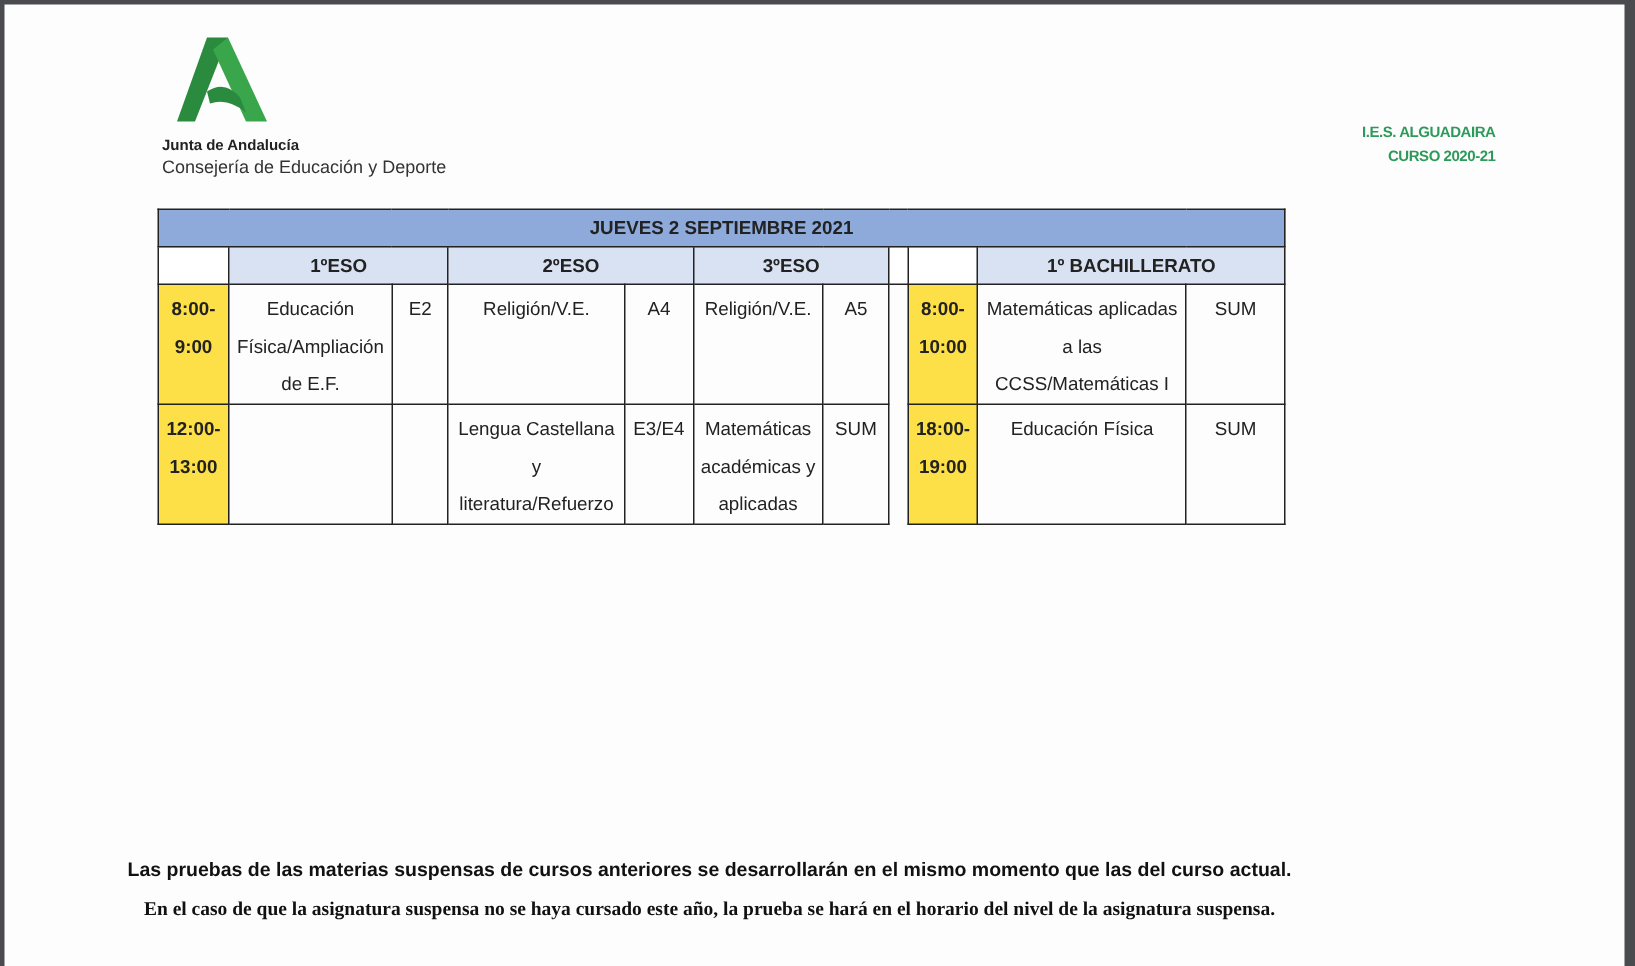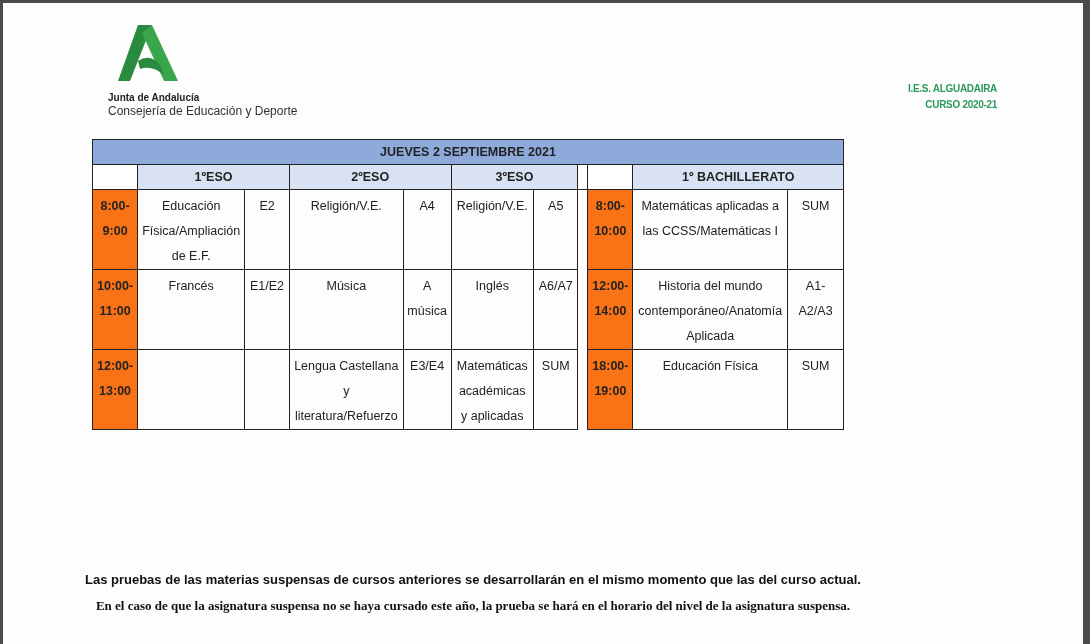--- a/index.html
+++ b/index.html
@@ -20,41 +20,41 @@
     position: absolute; left: 432px; top: 48px; font-size: 17px; font-weight: bold;
     color: #2e9a5a; letter-spacing: -0.5px;
   }
   .school { position: absolute; right: 86px; top: 80px; font-size: 10px; font-weight: bold; color: #2e9a5a; text-align: right; letter-spacing: -0.3px; }
   .course { position: absolute; right: 86px; top: 96px; font-size: 10px; font-weight: bold; color: #2e9a5a; text-align: right; letter-spacing: -0.3px; }
 
   table { border-collapse: collapse; position: absolute; font-size: 12.5px; color: #222; }
   td { border: 1px solid #222; text-align: center; vertical-align: top; padding: 4px 3px 0 3px; line-height: 25px; }
   .day-row td { background: #8eaadb; font-weight: bold; line-height: 24px; padding: 0; }
   .lvl td.h { background: #d9e2f3; font-weight: bold; line-height: 24px; padding: 0; }
-  .time { background: #f97316; font-weight: bold; }
+  .time { background: #fde047; font-weight: bold; }
   .gap { border: none; border-left: 1px solid #222; background: #fdfdfd; }
   .blank { background: #fff; }
 
   .note { position: absolute; width: 946px; left: -3px; text-align: center; font-size: 13px; font-weight: bold; color: #111; }
 </style>
 </head>
 <body>
 
 <div class="page">
   <svg class="logo" viewBox="0 0 62 60">
     <polygon points="22,2 36,2 14,58 2,58" fill="#2a8a3e"></polygon>
     <polygon points="36,2 26,10 48,58 62,58" fill="#3aa64c"></polygon>
     <path d="M22,38 Q34,30 44,42 L48,52 Q36,42 24,46 Z" fill="#2a8a3e"></path>
   </svg>
   <div class="org1">Junta de Andalucía</div>
   <div class="org2">Consejería de Educación y Deporte</div>
   <div class="school">I.E.S. ALGUADAIRA</div>
   <div class="course">CURSO 2020-21</div>
 
-  <table style="left:89px; top:136px; width:752px;">
+  <table style="left:102px; top:136px; width:752px;">
     <colgroup>
       <col style="width:52px">
         <col style="width:114px">
         <col style="width:57px">
       <col style="width:127px">
         <col style="width:52px">
         <col style="width:97px">
         <col style="width:56px">
       <col style="width:20px">
       <col style="width:51px">
@@ -81,33 +81,20 @@
       <td>Religión/V.E.</td>
       <td>A4</td>
       <td>Religión/V.E.</td>
       <td>A5</td>
       <td class="gap"></td>
       <td class="time">8:00- 10:00</td>
       <td>Matemáticas aplicadas a las CCSS/Matemáticas I</td>
       <td>SUM</td>
     </tr>
     <tr style="height:77px">
-      <td class="time">10:00- 11:00</td>
-      <td>Francés</td>
-      <td>E1/E2</td>
-      <td>Música</td>
-      <td>A música</td>
-      <td>Inglés</td>
-      <td>A6/A7</td>
-      <td class="gap"></td>
-      <td class="time">12:00- 14:00</td>
-      <td>Historia del mundo contemporáneo/Anatomía Aplicada</td>
-      <td>A1-A2/A3</td>
-    </tr>
-    <tr style="height:77px">
       <td class="time">12:00- 13:00</td>
       <td></td>
       <td></td>
       <td>Lengua Castellana y literatura/Refuerzo</td>
       <td>E3/E4</td>
       <td>Matemáticas académicas y aplicadas</td>
       <td>SUM</td>
       <td class="gap"></td>
       <td class="time">18:00- 19:00</td>
       <td>Educación Física</td>

